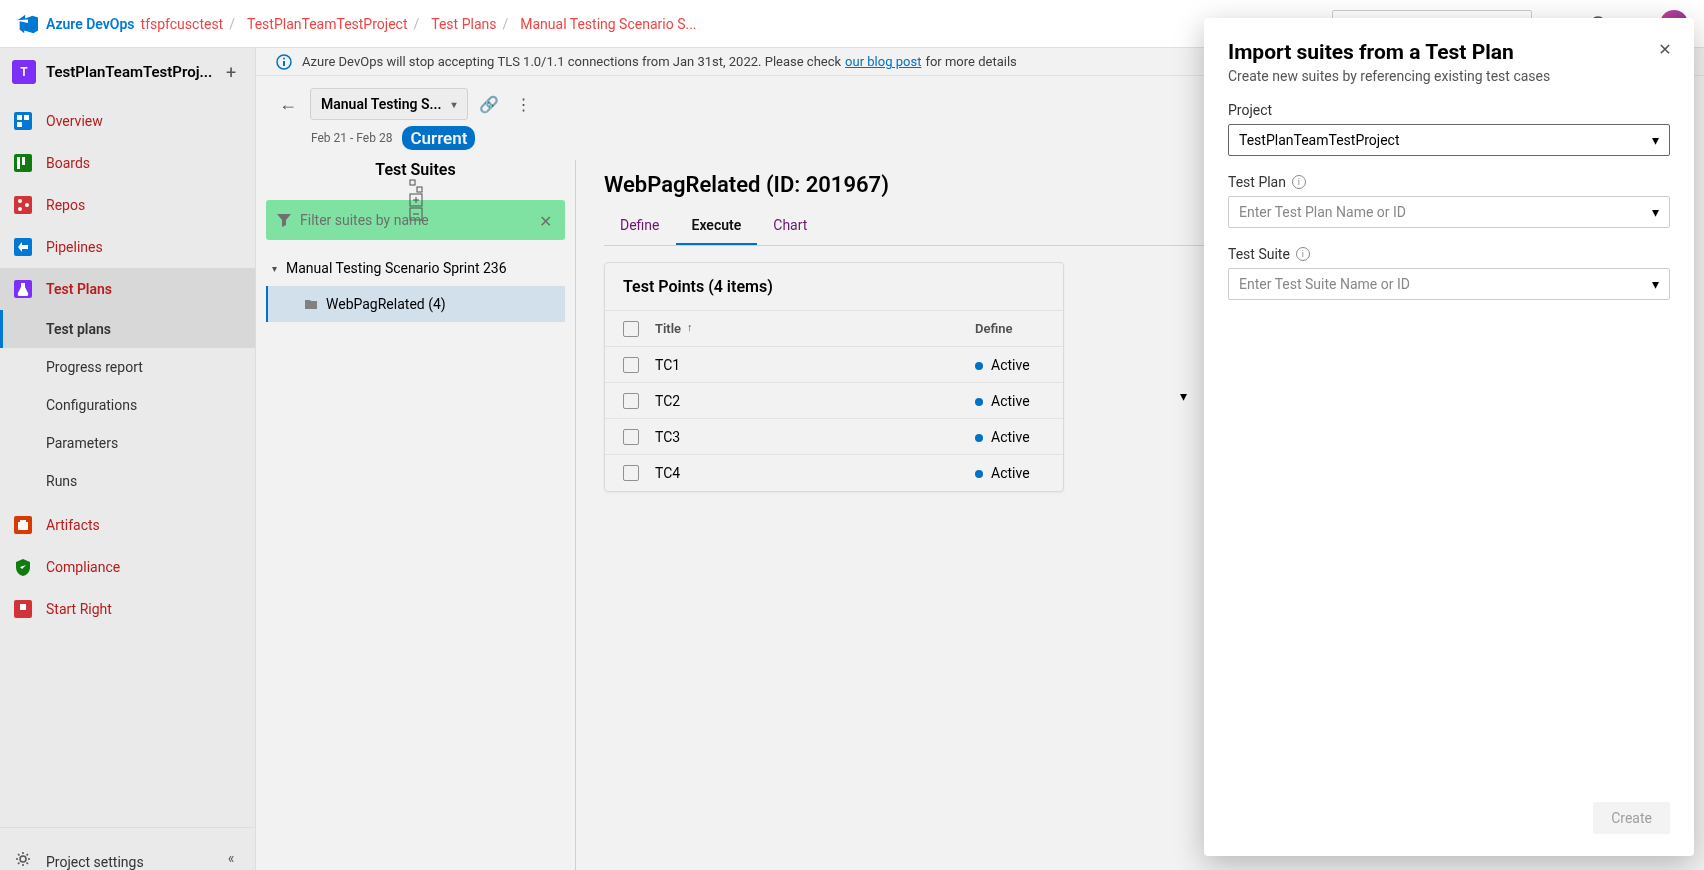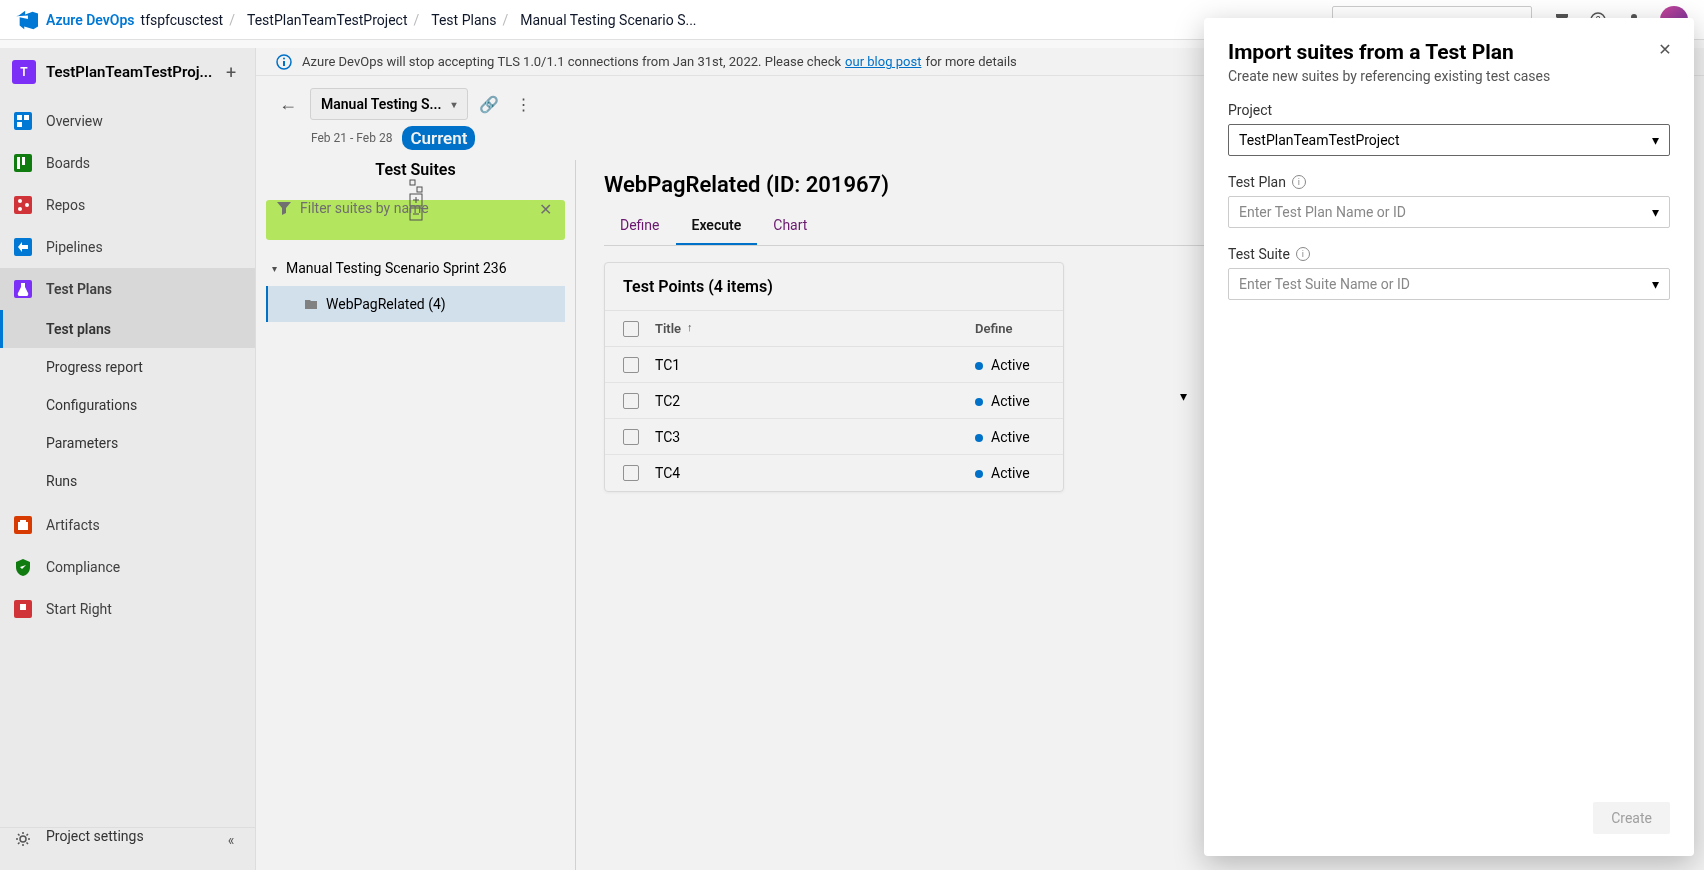--- a/index.html
+++ b/index.html
@@ -1,44 +1,44 @@
 <!DOCTYPE html>
 <html><head>
   <meta charset="utf-8">
   <style>
     * { box-sizing: border-box; margin: 0; padding: 0; font-family: -apple-system, BlinkMacSystemFont, "Segoe UI", Roboto, sans-serif; }
     body { width: 1704px; height: 870px; background: #f8f8f8; overflow: hidden; position: relative; }
     
     
-    .topbar { height: 40px; display: flex; align-items: center; padding: 0 16px; background: #fff; border-bottom: 1px solid #e0e0e0; }
+    .topbar { height: 48px; display: flex; align-items: center; padding: 0 16px; background: #fff; border-bottom: 1px solid #e0e0e0; }
     .logo-icon { width: 22px; height: 22px; margin-right: 8px; }
     .brand { color: #0078d4; font-weight: 600; font-size: 14px; }
-    .crumb { color: #0f172a; font-size: 14px; margin-left: 6px; }
+    .crumb { color: #ef4444; font-size: 14px; margin-left: 6px; }
     .crumb-sep { color: #bbb; margin: 0 6px; font-size: 14px; }
     .top-spacer { flex: 1; }
     .top-input { width: 200px; height: 28px; border: 1px solid #ccc; border-radius: 2px; margin-right: 12px; }
     .top-icon { width: 20px; height: 20px; color: #555; margin: 0 8px; display: flex; align-items: center; justify-content: center; }
     .avatar { width: 28px; height: 28px; border-radius: 50%; background: linear-gradient(135deg,#c49,#639); margin-left: 8px; }
     
     
     .sidebar { position: absolute; left: 0; top: 48px; bottom: 0; width: 256px; background: #eaeaea; border-right: 1px solid #ddd; display: flex; flex-direction: column; }
     .project-row { display: flex; align-items: center; height: 48px; padding: 0 12px; }
     .proj-badge { width: 24px; height: 24px; background: #7b2ff7; color: #fff; font-size: 12px; font-weight: 600; display: flex; align-items: center; justify-content: center; border-radius: 3px; margin-right: 10px; }
     .proj-name { font-weight: 600; font-size: 15px; flex: 1; white-space: nowrap; overflow: hidden; text-overflow: ellipsis; }
     .plus-btn { width: 24px; height: 24px; color: #555; font-size: 18px; display: flex; align-items: center; justify-content: center; }
     .nav-list { list-style: none; padding-top: 4px; }
-    .nav-item { display: flex; align-items: center; height: 42px; padding: 0 12px; font-size: 14px; color: #404040; cursor: pointer; }
+    .nav-item { display: flex; align-items: center; height: 42px; padding: 0 12px; font-size: 14px; color: #b91c1c; cursor: pointer; }
     .nav-item.active { background: #d8d8d8; font-weight: 600; }
     .nav-icon { width: 22px; height: 22px; margin-right: 12px; display: flex; align-items: center; justify-content: center; }
     .sub-list { list-style: none; }
     .sub-item { display: flex; align-items: center; height: 38px; padding-left: 46px; font-size: 14px; color: #333; cursor: pointer; }
     .sub-item.active { background: #d8d8d8; font-weight: 600; border-left: 3px solid #0078d4; padding-left: 43px; }
     .sidebar-spacer { flex: 1; }
     .sidebar-footer { border-top: 1px solid #ddd; }
-    .footer-item { display: flex; align-items: flex-start; height: 42px; padding: 0 12px; font-size: 14px; color: #333; }
+    .footer-item { display: flex; align-items: flex-end; height: 42px; padding: 0 12px; font-size: 14px; color: #333; }
     .collapse-btn { width: 24px; height: 24px; margin-left: auto; display: flex; align-items: center; justify-content: center; color: #555; }
     
     
     .main { position: absolute; left: 256px; right: 0; top: 48px; bottom: 0; background: #fff; overflow: hidden; }
     .notice { height: 28px; background: #fff; display: flex; align-items: center; padding: 0 20px; font-size: 13px; color: #444; border-bottom: 1px solid #eee; }
     .info-ic { color: #0078d4; margin-right: 10px; width: 16px; height: 16px; }
     .notice a { color: #0078d4; text-decoration: underline; margin: 0 4px; }
     
     .plan-hdr { display: flex; align-items: center; padding: 12px 20px 0; }
     .back-arrow { width: 24px; height: 24px; color: #555; margin-right: 10px; display: flex; align-items: center; justify-content: center; font-size: 18px; }
@@ -46,21 +46,21 @@
     .chev { margin-left: 10px; color: #666; font-size: 10px; }
     .kebab { width: 24px; height: 24px; margin-left: 10px; color: #555; display: flex; align-items: center; justify-content: center; font-size: 16px; }
     .plan-dates { font-size: 12px; color: #666; margin: 6px 0 10px 55px; display: flex; align-items: center; }
     .badge-current { background: #0078d4; color: #fff; font-size: 17px; font-weight: 600; padding: 2px 8px; border-radius: 10px; margin-left: 10px; }
     
     .split { display: flex; height: calc(100% - 96px); }
     .tree-panel { width: 320px; border-right: 1px solid #ddd; padding: 0 10px; }
     .tree-hdr { display: flex; align-items: center; height: 40px; flex-direction: column; }
     .tree-title { font-size: 16px; font-weight: 600; flex: 1; }
     .tree-ic { width: 28px; height: 28px; display: flex; align-items: center; justify-content: center; color: #555; cursor: pointer; }
-    .filter-box { height: 40px; background: #bef264; border-radius: 3px; display: flex; align-items: flex-start; padding: 0 10px; margin-bottom: 10px; }
+    .filter-box { height: 40px; background: #86efac; border-radius: 3px; display: flex; align-items: center; padding: 0 10px; margin-bottom: 10px; }
     .filter-box input { flex: 1; border: none; background: transparent; font-size: 14px; outline: none; }
     .filter-ic { width: 16px; height: 16px; color: #777; margin-right: 8px; }
     .clear-ic { width: 16px; height: 16px; color: #777; cursor: pointer; }
     .tree-node { display: flex; align-items: center; height: 36px; font-size: 14px; cursor: pointer; padding-left: 6px; }
     .tree-caret { width: 14px; font-size: 10px; color: #555; }
     .tree-child { padding-left: 36px; background: #deecf9; border-left: 2px solid #0078d4; }
     .folder-ic { width: 14px; height: 14px; margin-right: 8px; color: #888; }
     
     .content-panel { flex: 1; padding: 0 28px; position: relative; }
     .suite-title { font-size: 22px; font-weight: 600; margin-top: 12px; }

